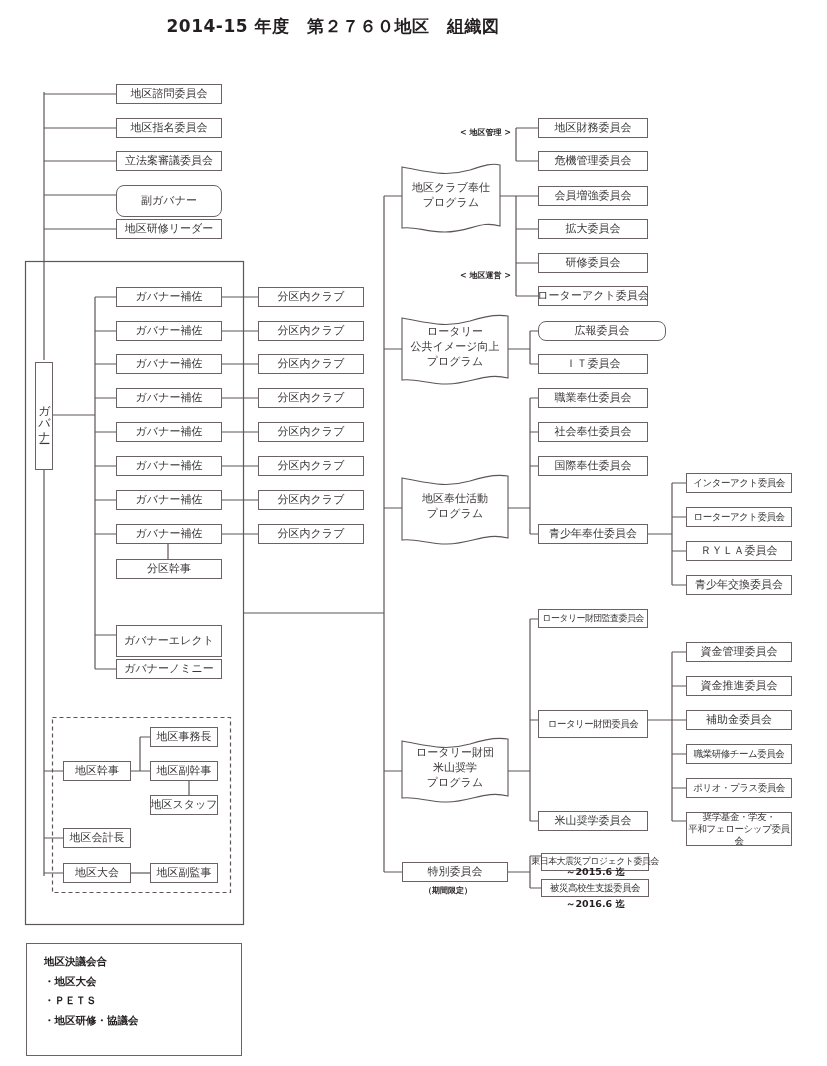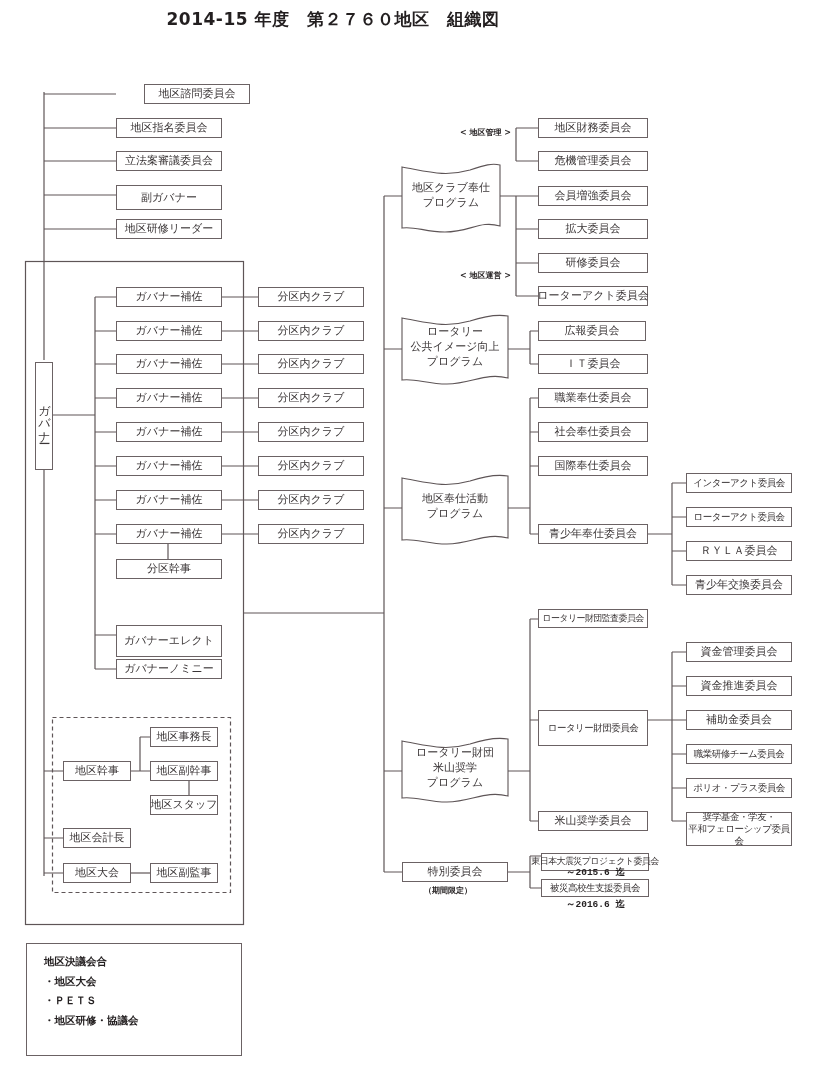--- a/index.html
+++ b/index.html
@@ -1,32 +1,32 @@
 <!DOCTYPE html>
 <html><head>
 <meta charset="utf-8">
 <style>
   html, body { margin: 0; padding: 0; background: #ffffff; }
   body { width: 827px; height: 1066px; position: relative; overflow: hidden;
          font-family: "DejaVu Sans", "Liberation Sans", sans-serif; color: #333; }
   #wires { position: absolute; left: 0; top: 0; width: 827px; height: 1066px; pointer-events: none; }
-  .title { position: absolute; left: 0; top: 8px; width: 666px; text-align: center;
+  .title { position: absolute; left: 0; top: 15px; width: 666px; text-align: center;
            font-size: 17px; font-weight: bold; color: #231f20; letter-spacing: 0.5px; }
   .box { position: absolute; box-sizing: border-box; border: 1px solid #6b6264; background: #fff;
          font-size: 11px; display: flex; align-items: center; justify-content: center;
          text-align: center; color: #3a3536; line-height: 1.25; white-space: nowrap; }
   .box.small { font-size: 9.5px; letter-spacing: -0.5px; }
   .box.tiny { font-size: 9px; letter-spacing: -0.6px; }
   .box.two { white-space: normal; font-size: 9.5px; letter-spacing: -0.4px; }
   .vbox { position: absolute; box-sizing: border-box; border: 1px solid #6b6264; background: #fff;
           font-size: 12px; writing-mode: vertical-rl; text-orientation: upright;
           display: flex; align-items: center; justify-content: center; color: #3a3536; }
   .flag-text { position: absolute; text-align: center; font-size: 11px; line-height: 1.35; color: #3a3536; white-space: pre-line; }
   .note { position: absolute; font-size: 8px; font-weight: bold; color: #231f20; white-space: nowrap; }
-  .period { position: absolute; font-size: 9.5px; font-weight: bold; color: #231f20; white-space: nowrap; font-family: Liberation Mono, monospace; }
+  .period { position: absolute; font-size: 9.5px; font-weight: bold; color: #231f20; white-space: nowrap; }
   .legend { position: absolute; left: 26px; top: 943px; width: 216px; height: 113px; box-sizing: border-box;
             border: 1px solid #6b6264; padding: 8px 0 0 17px; font-size: 10.5px; font-weight: bold; color: #231f20; }
   .legend div { height: 19.5px; line-height: 19.5px; }
 </style>
 </head>
 <body>
 
 <svg id="wires" xmlns="http://www.w3.org/2000/svg">
   <g stroke="#5e5557" stroke-width="1.2" fill="none">
 
@@ -67,24 +67,24 @@
   <g stroke="#5e5557" stroke-width="1.1" fill="#fff">
     <path d="M402 167 C430 172 445 177 470 170 C485 165 492 163 500 165 V226 C480 220 470 232 445 232 C425 232 415 226 402 228 Z"></path>
     <path d="M402 318 C430 323 445 328 470 321 C485 316 496 314 508 316 V378 C485 372 472 384 447 384 C427 384 415 378 402 380 Z"></path>
     <path d="M402 478 C430 483 445 488 470 481 C485 476 496 474 508 476 V538 C485 532 472 544 447 544 C427 544 415 538 402 540 Z"></path>
     <path d="M402 741 C430 746 445 751 470 744 C485 739 496 737 508 739 V796 C485 790 472 802 447 802 C427 802 415 796 402 798 Z"></path>
   </g>
 </svg>
 
 <div class="title">2014-15 年度　第２７６０地区　組織図</div>
 
-<div class="box" style="left:116px;top:84px;width:106px;height:20px;margin-left:28px;">地区諮問委員会</div>
+<div class="box" style="left:116px;top:84px;width:106px;height:20px;">地区諮問委員会</div>
 <div class="box" style="left:116px;top:118px;width:106px;height:20px;">地区指名委員会</div>
 <div class="box" style="left:116px;top:151px;width:106px;height:20px;">立法案審議委員会</div>
-<div class="box" style="left:116px;top:185px;width:106px;height:25px;">副ガバナー</div>
+<div class="box" style="left:116px;top:185px;width:106px;height:32px;border-radius:8px;">副ガバナー</div>
 <div class="box" style="left:116px;top:219px;width:106px;height:20px;">地区研修リーダー</div>
 
 <div class="vbox" style="left:35px;top:362px;width:18px;height:108px;">ガバナー</div>
 
 <div class="box" style="left:116px;top:287px;width:106px;height:20px;">ガバナー補佐</div>
 <div class="box" style="left:116px;top:321px;width:106px;height:20px;">ガバナー補佐</div>
 <div class="box" style="left:116px;top:354px;width:106px;height:20px;">ガバナー補佐</div>
 <div class="box" style="left:116px;top:388px;width:106px;height:20px;">ガバナー補佐</div>
 <div class="box" style="left:116px;top:422px;width:106px;height:20px;">ガバナー補佐</div>
 <div class="box" style="left:116px;top:456px;width:106px;height:20px;">ガバナー補佐</div>
@@ -126,35 +126,35 @@
 <div class="note" style="left:460px;top:127px;">&lt; 地区管理 &gt;</div>
 <div class="note" style="left:460px;top:270px;">&lt; 地区運営 &gt;</div>
 
 <div class="box" style="left:538px;top:118px;width:110px;height:20px;">地区財務委員会</div>
 <div class="box" style="left:538px;top:151px;width:110px;height:20px;">危機管理委員会</div>
 <div class="box" style="left:538px;top:186px;width:110px;height:20px;">会員増強委員会</div>
 <div class="box" style="left:538px;top:219px;width:110px;height:20px;">拡大委員会</div>
 <div class="box" style="left:538px;top:253px;width:110px;height:20px;">研修委員会</div>
 <div class="box" style="left:538px;top:286px;width:110px;height:20px;">ローターアクト委員会</div>
 
-<div class="box" style="left:538px;top:321px;width:108px;height:20px;">広報委員会</div>
+<div class="box" style="left:538px;top:321px;width:128px;height:20px;border-radius:8px;">広報委員会</div>
 <div class="box" style="left:538px;top:354px;width:110px;height:20px;">ＩＴ委員会</div>
 
 <div class="box" style="left:538px;top:388px;width:110px;height:20px;">職業奉仕委員会</div>
 <div class="box" style="left:538px;top:422px;width:110px;height:20px;">社会奉仕委員会</div>
 <div class="box" style="left:538px;top:456px;width:110px;height:20px;">国際奉仕委員会</div>
 <div class="box" style="left:538px;top:524px;width:110px;height:20px;">青少年奉仕委員会</div>
 
 <div class="box small" style="left:686px;top:473px;width:106px;height:20px;">インターアクト委員会</div>
 <div class="box small" style="left:686px;top:507px;width:106px;height:20px;">ローターアクト委員会</div>
 <div class="box" style="left:686px;top:541px;width:106px;height:20px;">ＲＹＬＡ委員会</div>
 <div class="box" style="left:686px;top:575px;width:106px;height:20px;">青少年交換委員会</div>
 
 <div class="box tiny" style="left:538px;top:609px;width:110px;height:19px;">ロータリー財団監査委員会</div>
-<div class="box small" style="left:538px;top:710px;width:110px;height:36px;">ロータリー財団委員会</div>
+<div class="box small" style="left:538px;top:710px;width:110px;height:28px;">ロータリー財団委員会</div>
 <div class="box" style="left:538px;top:811px;width:110px;height:20px;">米山奨学委員会</div>
 
 <div class="box" style="left:686px;top:642px;width:106px;height:20px;">資金管理委員会</div>
 <div class="box" style="left:686px;top:676px;width:106px;height:20px;">資金推進委員会</div>
 <div class="box" style="left:686px;top:710px;width:106px;height:20px;">補助金委員会</div>
 <div class="box small" style="left:686px;top:744px;width:106px;height:20px;">職業研修チーム委員会</div>
 <div class="box small" style="left:686px;top:778px;width:106px;height:20px;">ポリオ・プラス委員会</div>
 <div class="box two" style="left:686px;top:812px;width:106px;height:34px;white-space:pre-line;">奨学基金・学友・
 平和フェローシップ委員会</div>
 

